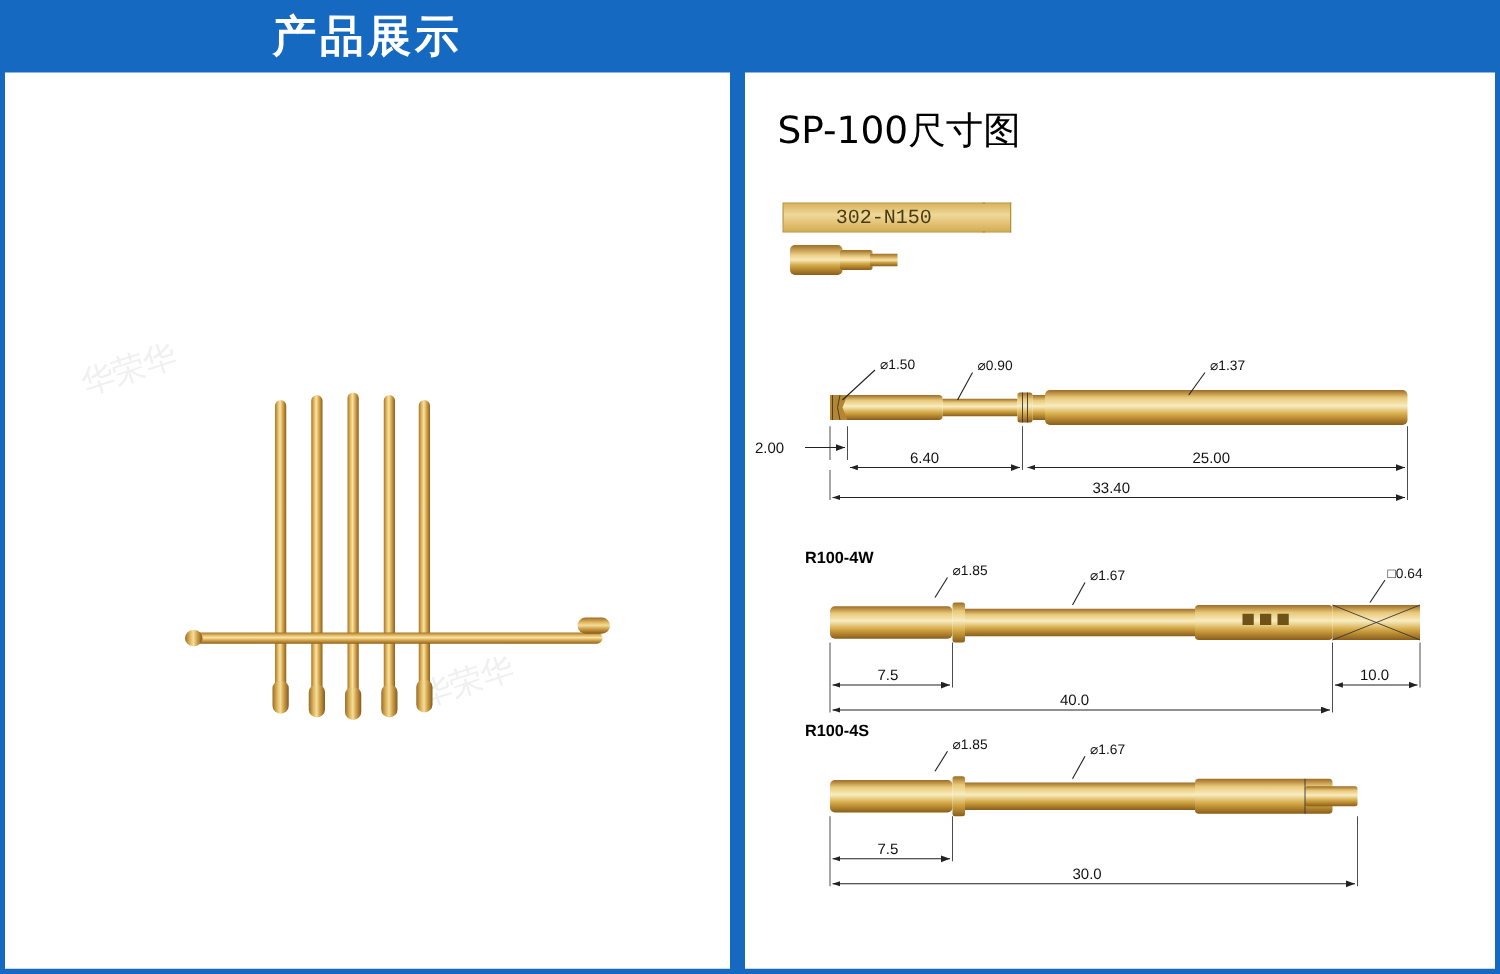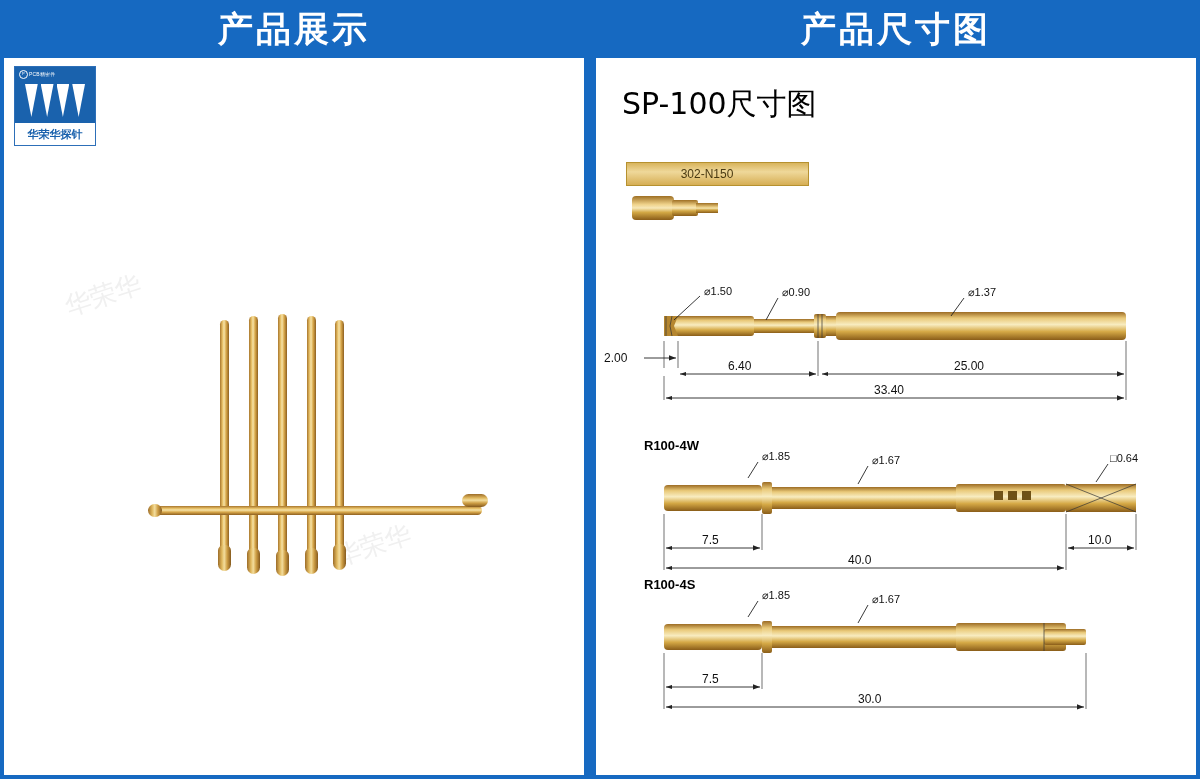--- a/index.html
+++ b/index.html
@@ -33,21 +33,21 @@
   
   .pin-v{position:absolute;width:9px;border-radius:5px;background:linear-gradient(90deg,#a8762c 0%,#e7c068 28%,#f6e3a8 45%,#d9a84a 68%,#8d5f20 100%);}
   .pin-tip{position:absolute;width:13px;height:26px;border-radius:6px 6px 7px 7px;background:linear-gradient(90deg,#9c6c28 0%,#e0b85e 30%,#f3dd9d 48%,#cf9f45 70%,#855a1e 100%);}
   .pin-h{position:absolute;height:9px;border-radius:5px;background:linear-gradient(180deg,#a8762c 0%,#e7c068 28%,#f6e3a8 45%,#d9a84a 68%,#8d5f20 100%);}
   .pin-h-head{position:absolute;width:26px;height:13px;border-radius:7px;background:linear-gradient(180deg,#9c6c28 0%,#e0b85e 30%,#f3dd9d 48%,#cf9f45 70%,#855a1e 100%);}
 
   
   .title-cn{position:absolute;left:26px;top:26px;font-size:30px;color:#000;font-family:"DejaVu Sans",sans-serif;}
 
   .tag{position:absolute;left:30px;top:104px;width:160px;height:22px;background:linear-gradient(180deg,#d8b45c,#efd89a 40%,#d6ae54);border:1px solid #b6912f;display:flex;align-items:center;justify-content:center;}
-  .tag span{font-size:12px;color:#4a3a12;font-family:Liberation Sans, sans-serif;}
+  .tag span{font-size:16px;color:#4a3a12;font-family:Liberation Mono, monospace;}
   .tag-tailwrap{position:absolute;left:190px;top:104px;width:22px;height:22px;background:linear-gradient(180deg,#d8b45c,#efd89a 40%,#d6ae54);border:1px solid #b6912f;border-left:none;}
 
   .minipin{position:absolute;left:36px;top:138px;}
   .mp-head{position:absolute;left:0;top:0;width:42px;height:24px;border-radius:4px;background:linear-gradient(180deg,#9e6f23,#efd28a 35%,#f7e8b8 50%,#d3a845 68%,#8a5d19);}
   .mp-mid{position:absolute;left:40px;top:4px;width:26px;height:16px;background:linear-gradient(180deg,#9e6f23,#efd28a 35%,#f7e8b8 50%,#d3a845 68%,#8a5d19);border-radius:2px;}
   .mp-tail{position:absolute;left:64px;top:7px;width:22px;height:10px;background:linear-gradient(180deg,#9e6f23,#e9cb80 40%,#f4e4ad 52%,#cfa342 70%,#8a5d19);}
 
   .svgwrap{position:absolute;left:0;top:0;width:600px;height:717px;}
   .lbl{font-family:"Liberation Sans",sans-serif;font-size:11px;fill:#111;}
   .lbl-b{font-family:"Liberation Sans",sans-serif;font-size:13px;font-weight:bold;fill:#000;}
@@ -83,40 +83,25 @@
         <div class="pin-tip" style="left:301px;top:490px;"></div>
 
         <div class="pin-v" style="left:331px;top:262px;height:234px;"></div>
         <div class="pin-tip" style="left:329px;top:486px;"></div>
 
         <div class="pin-h" style="left:148px;top:448px;width:330px;"></div>
         <div class="pin-h-head" style="left:458px;top:436px;"></div>
         <div class="pin-tip" style="left:144px;top:446px;width:14px;height:13px;border-radius:7px;"></div>
       </div>
 
-      <div class="logo">
-        <div class="logo-top">
-          <div class="logo-badge"><span class="circ">P</span><span>PCB精密件</span></div>
-          <div class="teeth">
-            <div class="tooth"></div>
-            <div class="tooth"></div>
-            <div class="tooth"></div>
-            <div class="tooth"></div>
-          </div>
-        </div>
-        <div class="logo-bot">华荣华探针</div>
-      </div>
 
     </div>
   </div>
 
   <div class="panel-right">
-    <div class="hdr">
-      <div class="hdr-txt">产品尺寸图</div>
-    </div>
     <div class="card card-right">
 
       <div class="title-cn">SP-100尺寸图</div>
 
       <div class="tag">
         <span>302-N150</span>
       </div>
       <div class="tag-tailwrap"></div>
 
       <div class="minipin">

